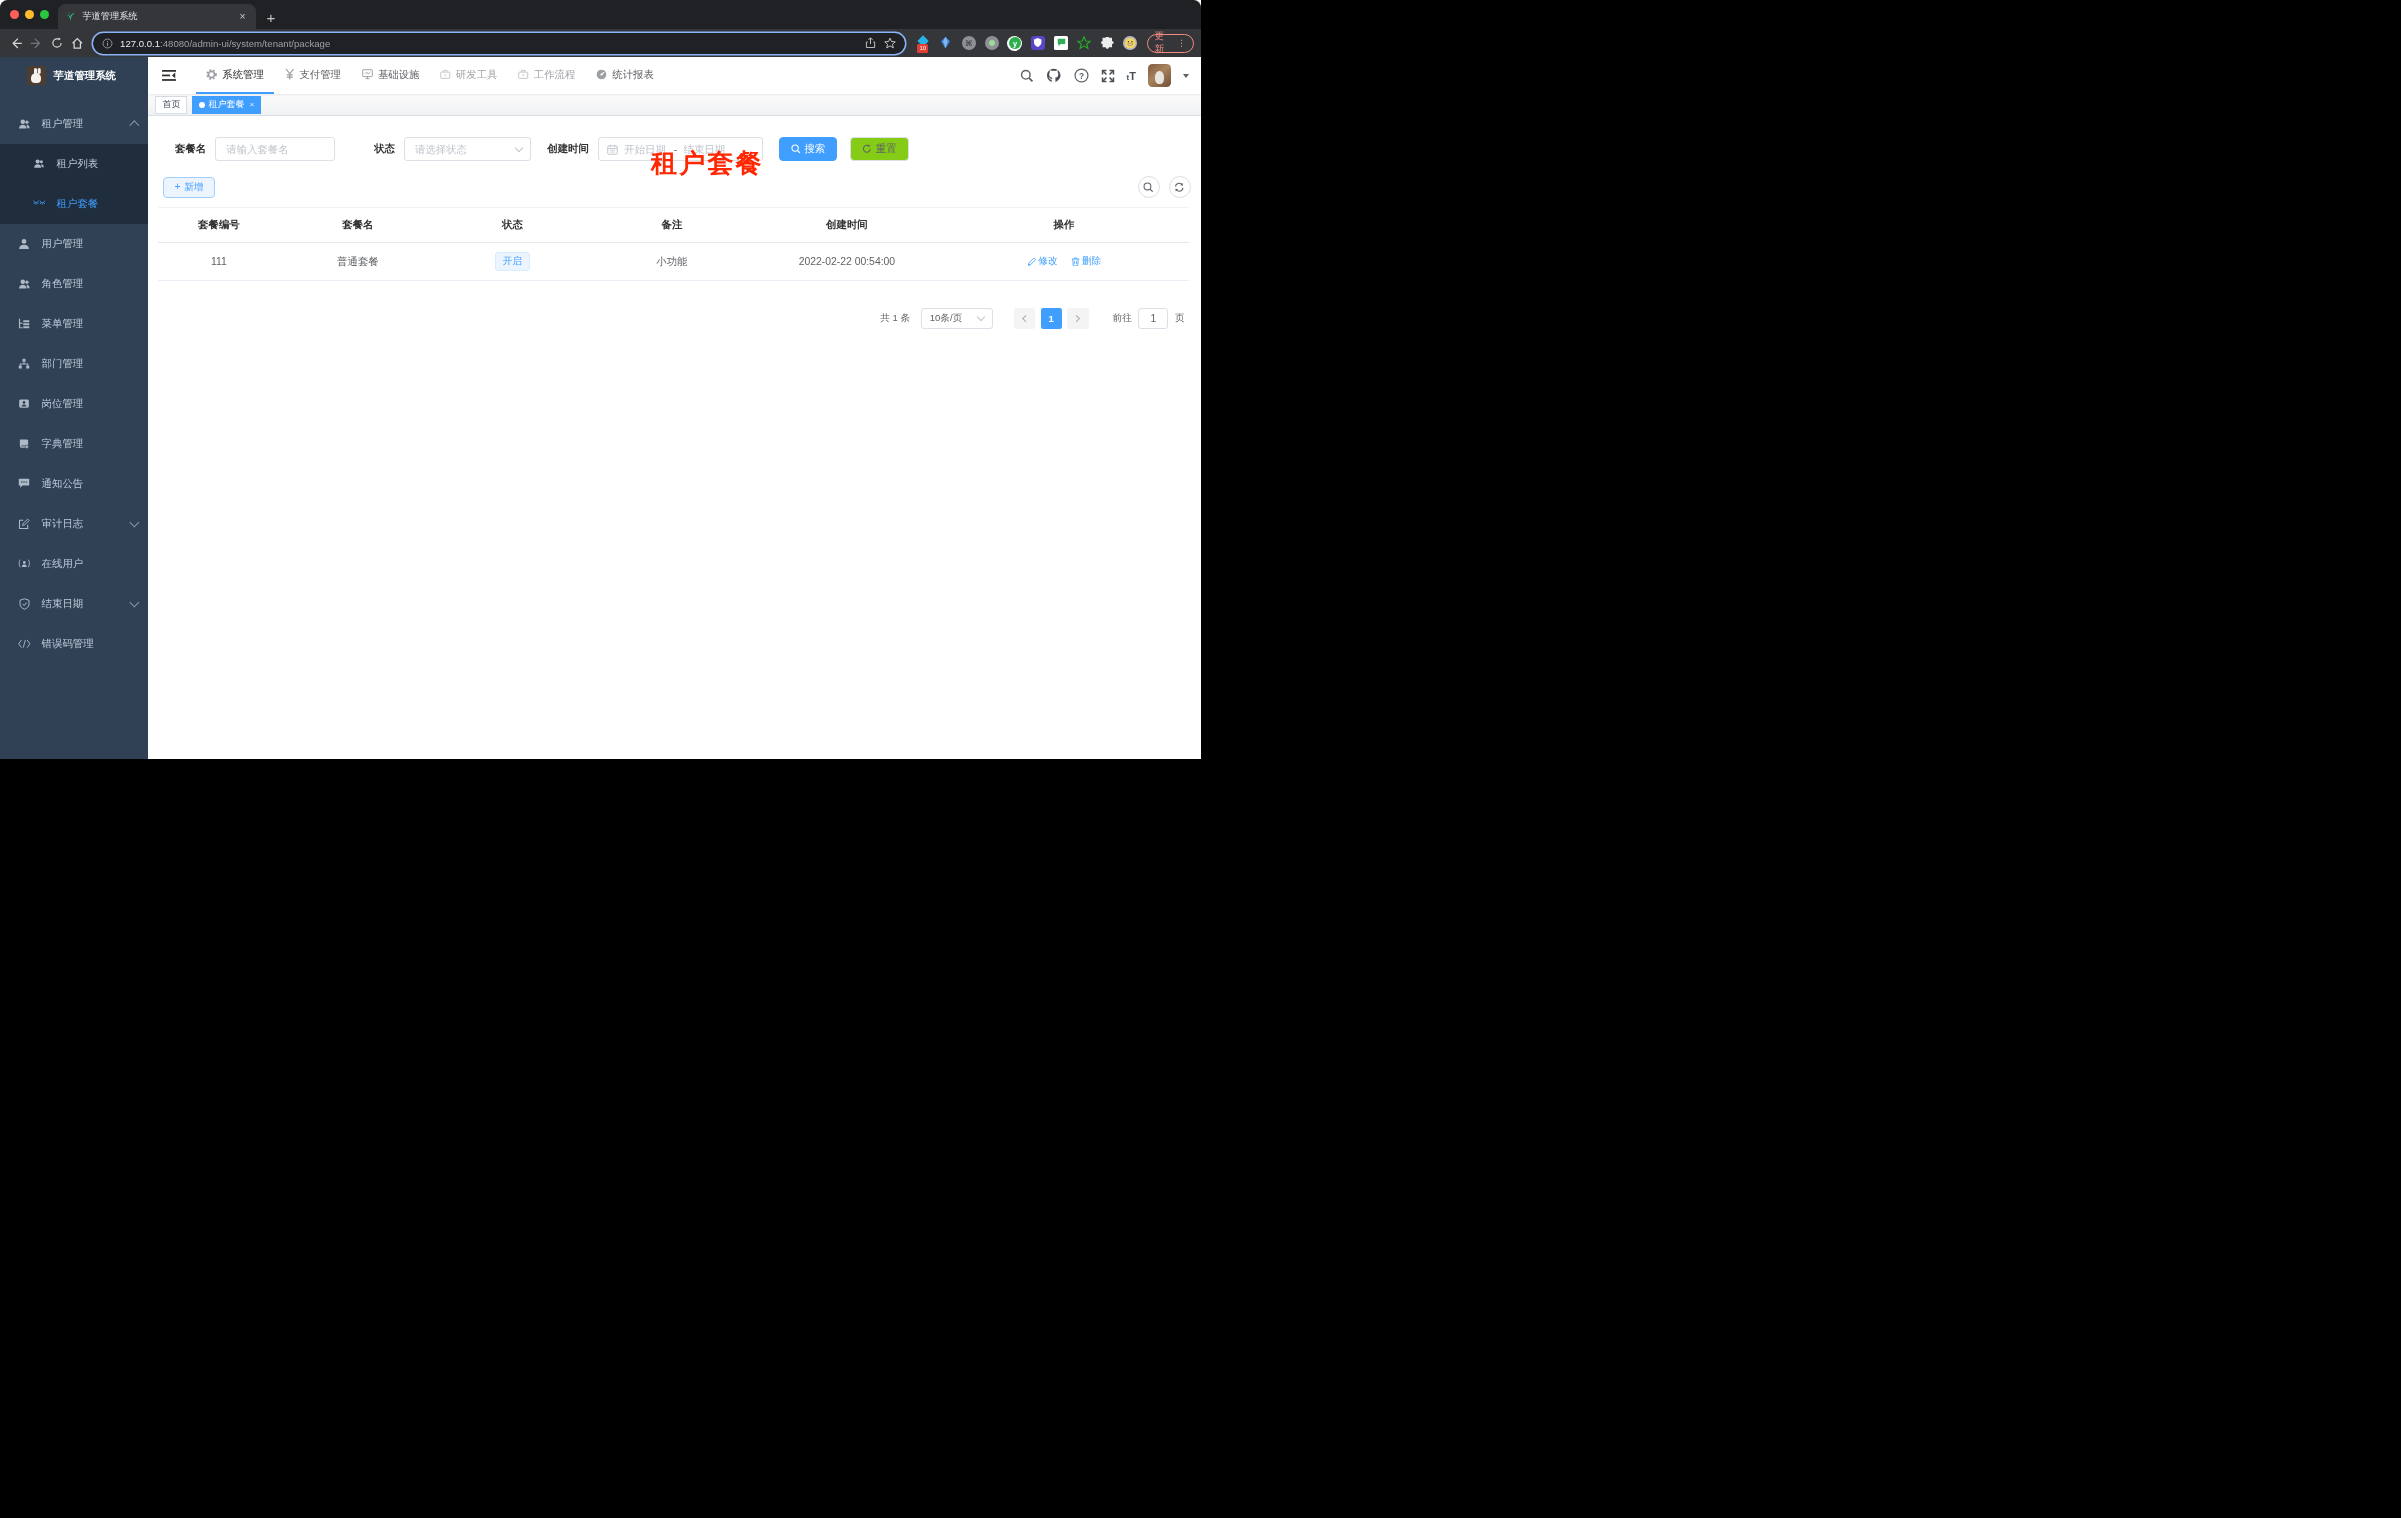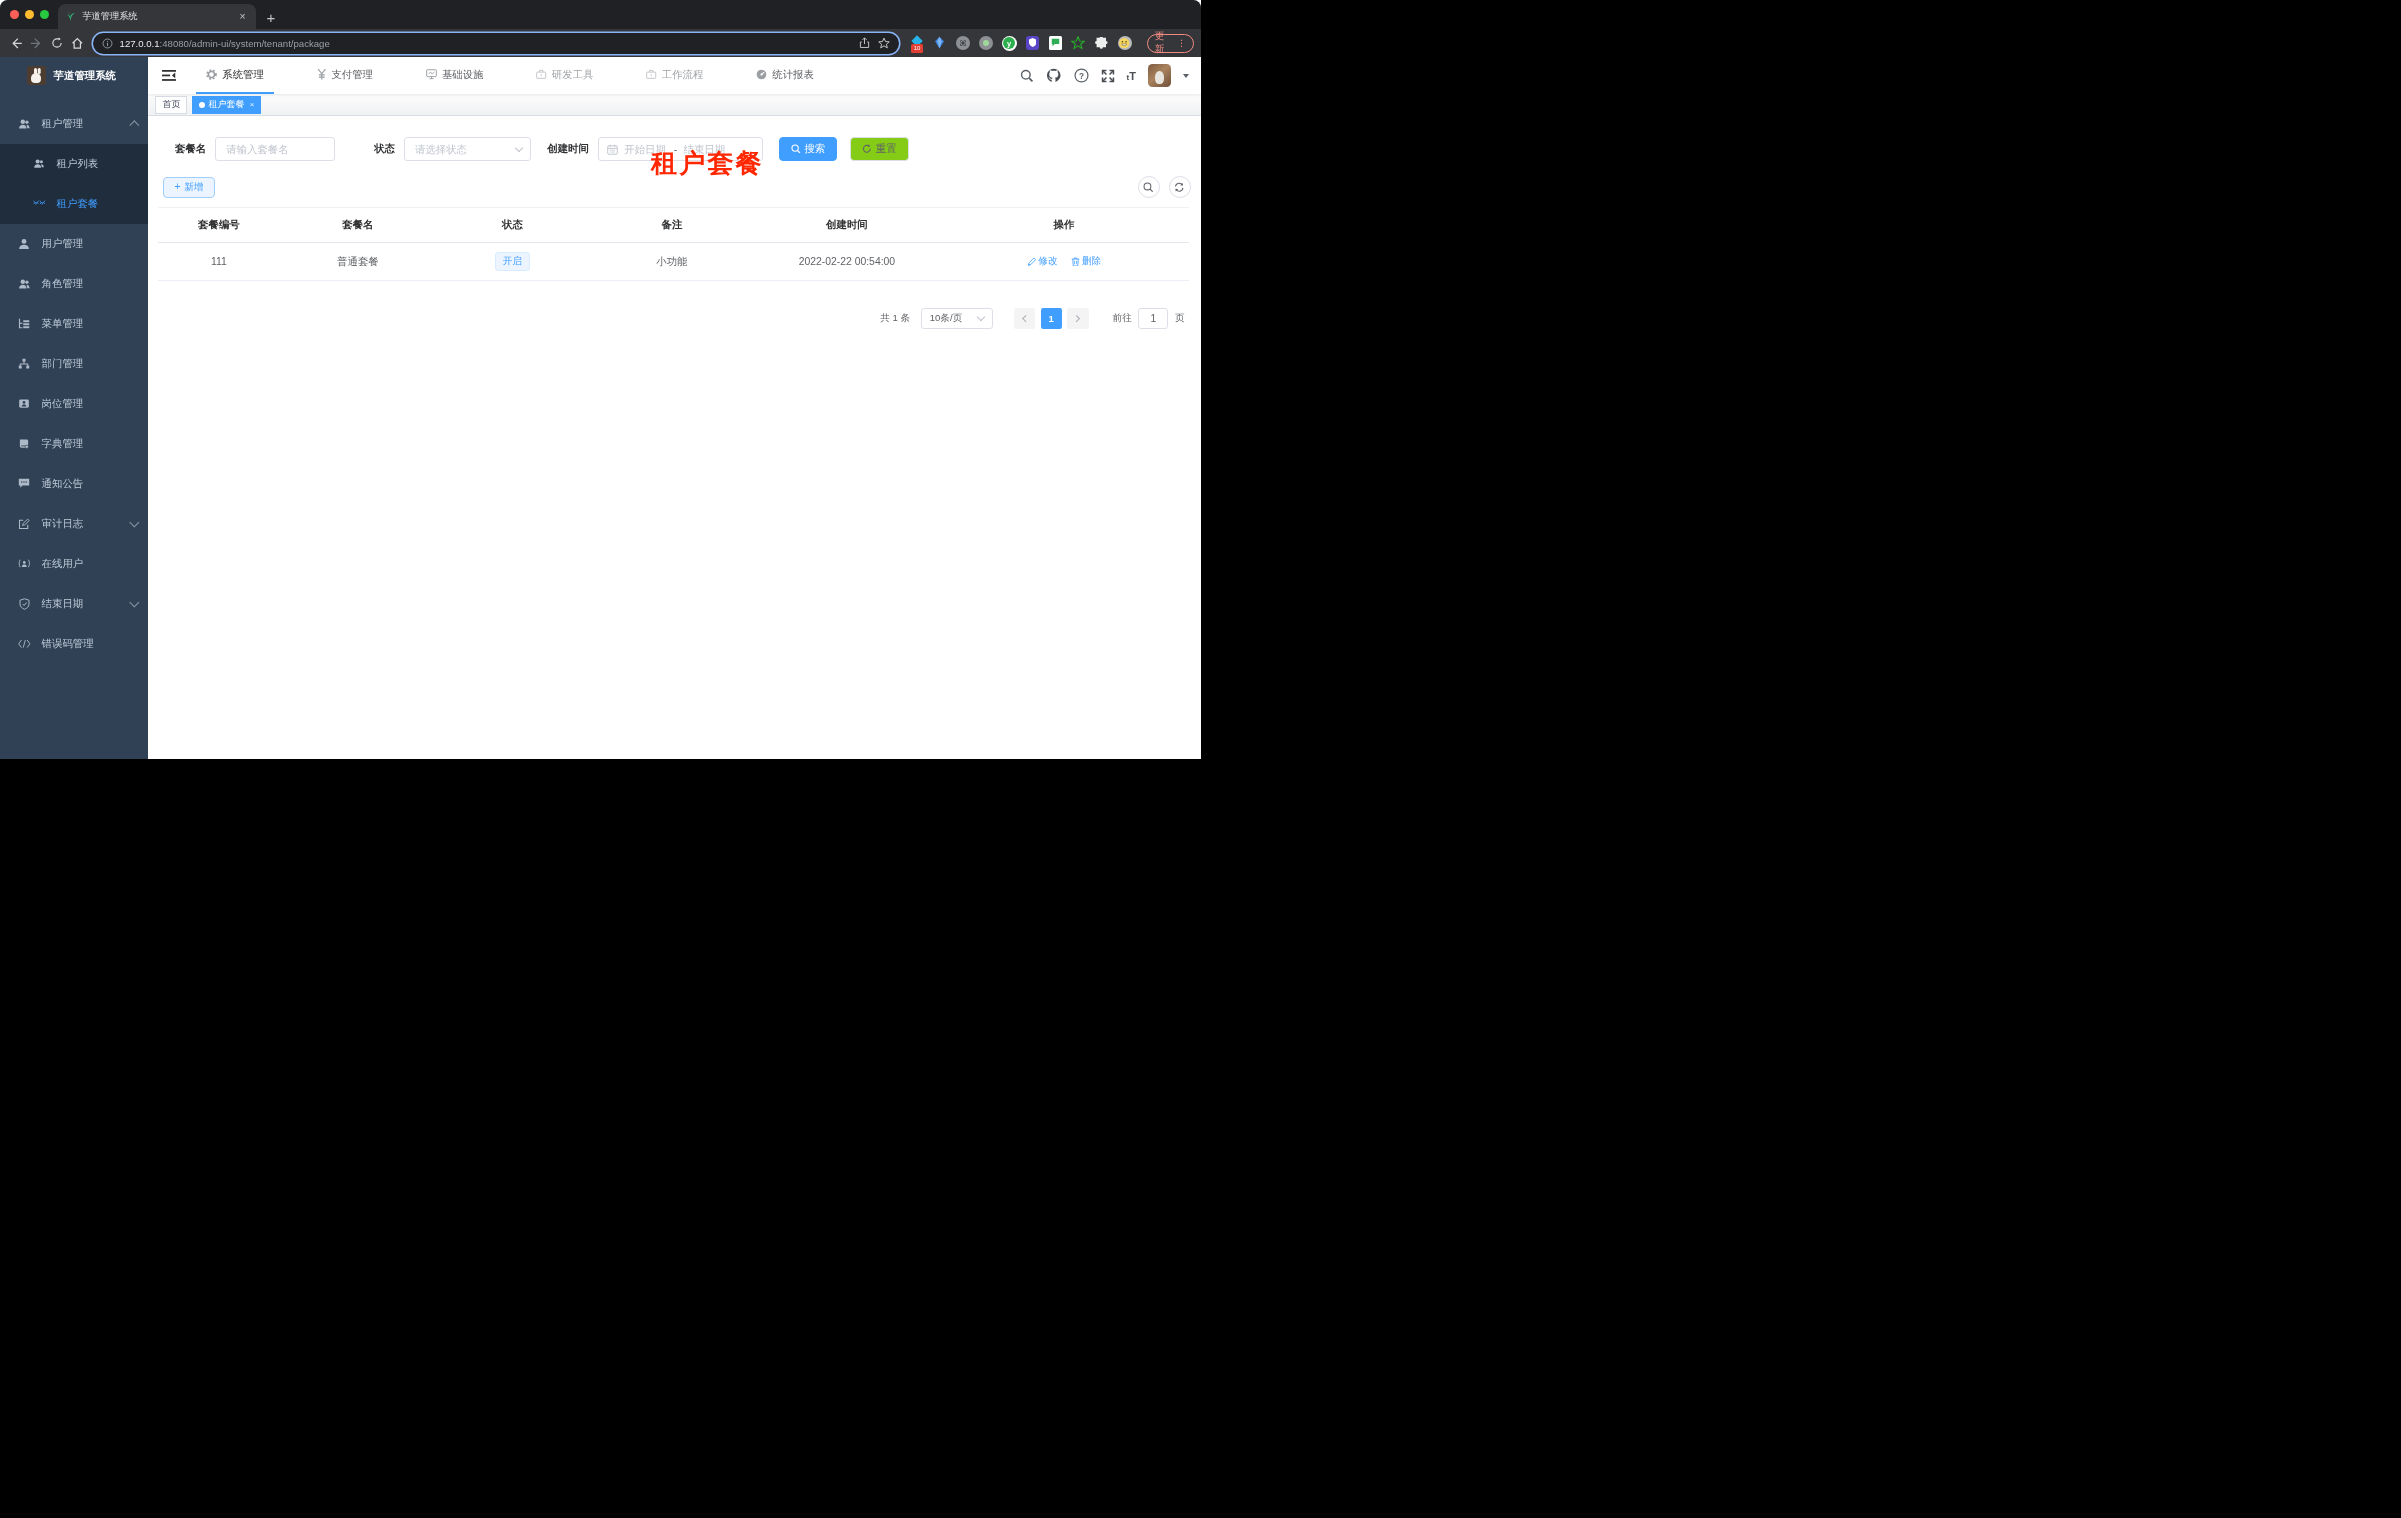--- a/index.html
+++ b/index.html
@@ -24,21 +24,21 @@
   .exts{display:flex;align-items:center;gap:8.1px;margin-left:10.4px;}
   .ext{width:15px;height:15px;position:relative;display:flex;align-items:center;justify-content:center;}
   .ext .diamond{width:8.1px;height:8.1px;background:#27b3e9;transform:rotate(45deg);margin-bottom:4.4px;}
   .ext .badge{position:absolute;bottom:-2.2px;left:2.2px;background:#e23f33;color:#fff;font-size:6px;line-height:1;padding:1.5px 2.2px;border-radius:1.5px;}
   .greycirc{width:14px;height:14px;border-radius:50%;background:#8d9094;color:#35363a;display:flex;align-items:center;justify-content:center;font-size:8.1px;}
   .greendot{width:6.7px;height:6.7px;border-radius:50%;background:#9fd89a;}
   .ycirc{width:15px;height:15px;border-radius:50%;background:#fff;display:flex;align-items:center;justify-content:center;}
   .ycirc .inner{width:12px;height:12px;border-radius:50%;background:#2eaf4e;color:#fff;font-size:7.4px;font-weight:bold;display:flex;align-items:center;justify-content:center;}
   .shieldext{width:13.3px;height:13.3px;border-radius:3px;background:#5b45c7;display:flex;align-items:center;justify-content:center;}
   .chatext{width:13.3px;height:13.3px;border-radius:1.5px;background:#fff;display:flex;align-items:center;justify-content:center;}
-  .update-pill{margin-left:15px;border:1.1px solid #f28b82;color:#f28b82;border-radius:10.4px;height:19px;display:flex;align-items:center;padding:0 6.7px;gap:6px;font-size:9.6px;}
+  .update-pill{margin-left:9px;border:1.1px solid #f28b82;color:#f28b82;border-radius:10.4px;height:19px;display:flex;align-items:center;padding:0 6.7px;gap:6px;font-size:9.6px;}
   .update-pill .dots{letter-spacing:0;font-size:9px;}
 
   
   .app{display:flex;height:702px;}
   .sidebar{width:148px;background:#304156;flex-shrink:0;color:#bfcbd9;}
   .logo-row{height:37px;display:flex;align-items:center;padding-left:27px;gap:8.1px;}
   .bunny{width:18.5px;height:18.5px;border-radius:2.2px;background:#4d3c30;position:relative;overflow:hidden;flex-shrink:0;}
   .bunny::before{content:"";position:absolute;left:6.7px;top:1.5px;width:3px;height:6.7px;background:#f5f2ee;border-radius:1.5px;box-shadow:3.7px 0 0 #f5f2ee;}
   .bunny::after{content:"";position:absolute;left:3.7px;top:6.7px;width:10.4px;height:10.4px;background:#f5f2ee;border-radius:50% 50% 40% 40%;}
   .logo-title{color:#fff;font-weight:bold;font-size:10.4px;white-space:nowrap;}
@@ -50,21 +50,21 @@
   .chev.up{transform:rotate(-135deg) translate(-1.5px,-1.5px);}
   .chev.down{transform:rotate(45deg);margin-top:-3px;}
   .submenu{background:#1f2d3d;}
   .submenu .m-item{padding-left:33px;}
   .m-item.active{color:#409eff;}
   .m-item.active .mi{color:#409eff;}
 
   .main{flex:1;display:flex;flex-direction:column;position:relative;background:#fff;min-width:0;}
   .navbar{height:37px;background:#fff;display:flex;align-items:center;box-shadow:0 0.7px 3px rgba(0,21,41,.12);position:relative;z-index:3;padding:0 12px 0 7.4px;}
   .hamb{width:27px;height:37px;display:flex;align-items:center;justify-content:center;color:#303133;}
-  .topmenu{display:flex;margin-left:13.3px;height:37px;gap:32px;}
+  .topmenu{display:flex;margin-left:13.3px;height:37px;}
   .tm-item{display:flex;align-items:center;gap:5.2px;padding:0 10.4px;font-size:10.4px;color:#606266;height:37px;border-bottom:2.2px solid transparent;}
   .tm-item .ti{color:#9b9ea3;display:flex;}
   .tm-item.active{color:#303133;border-bottom-color:#409eff;}
   .nav-right{margin-left:auto;display:flex;align-items:center;gap:12px;color:#5a6066;}
   .nav-right .nico{display:flex;align-items:center;justify-content:center;}
   .tT{font-size:11px;font-weight:bold;color:#4a4f55;}
   .tT .small{font-size:8.1px;}
   .avatar{width:23px;height:23px;border-radius:4.4px;background:linear-gradient(140deg,#7d5b41 0%,#a9825d 45%,#6e4f38 100%);position:relative;overflow:hidden;}
   .avatar::after{content:"";position:absolute;left:6.7px;top:6.7px;width:9.6px;height:13.3px;background:#e8e4df;border-radius:45% 45% 40% 40%;}
   .caret-down{width:0;height:0;border-left:3.7px solid transparent;border-right:3.7px solid transparent;border-top:4.4px solid #5a6066;}

